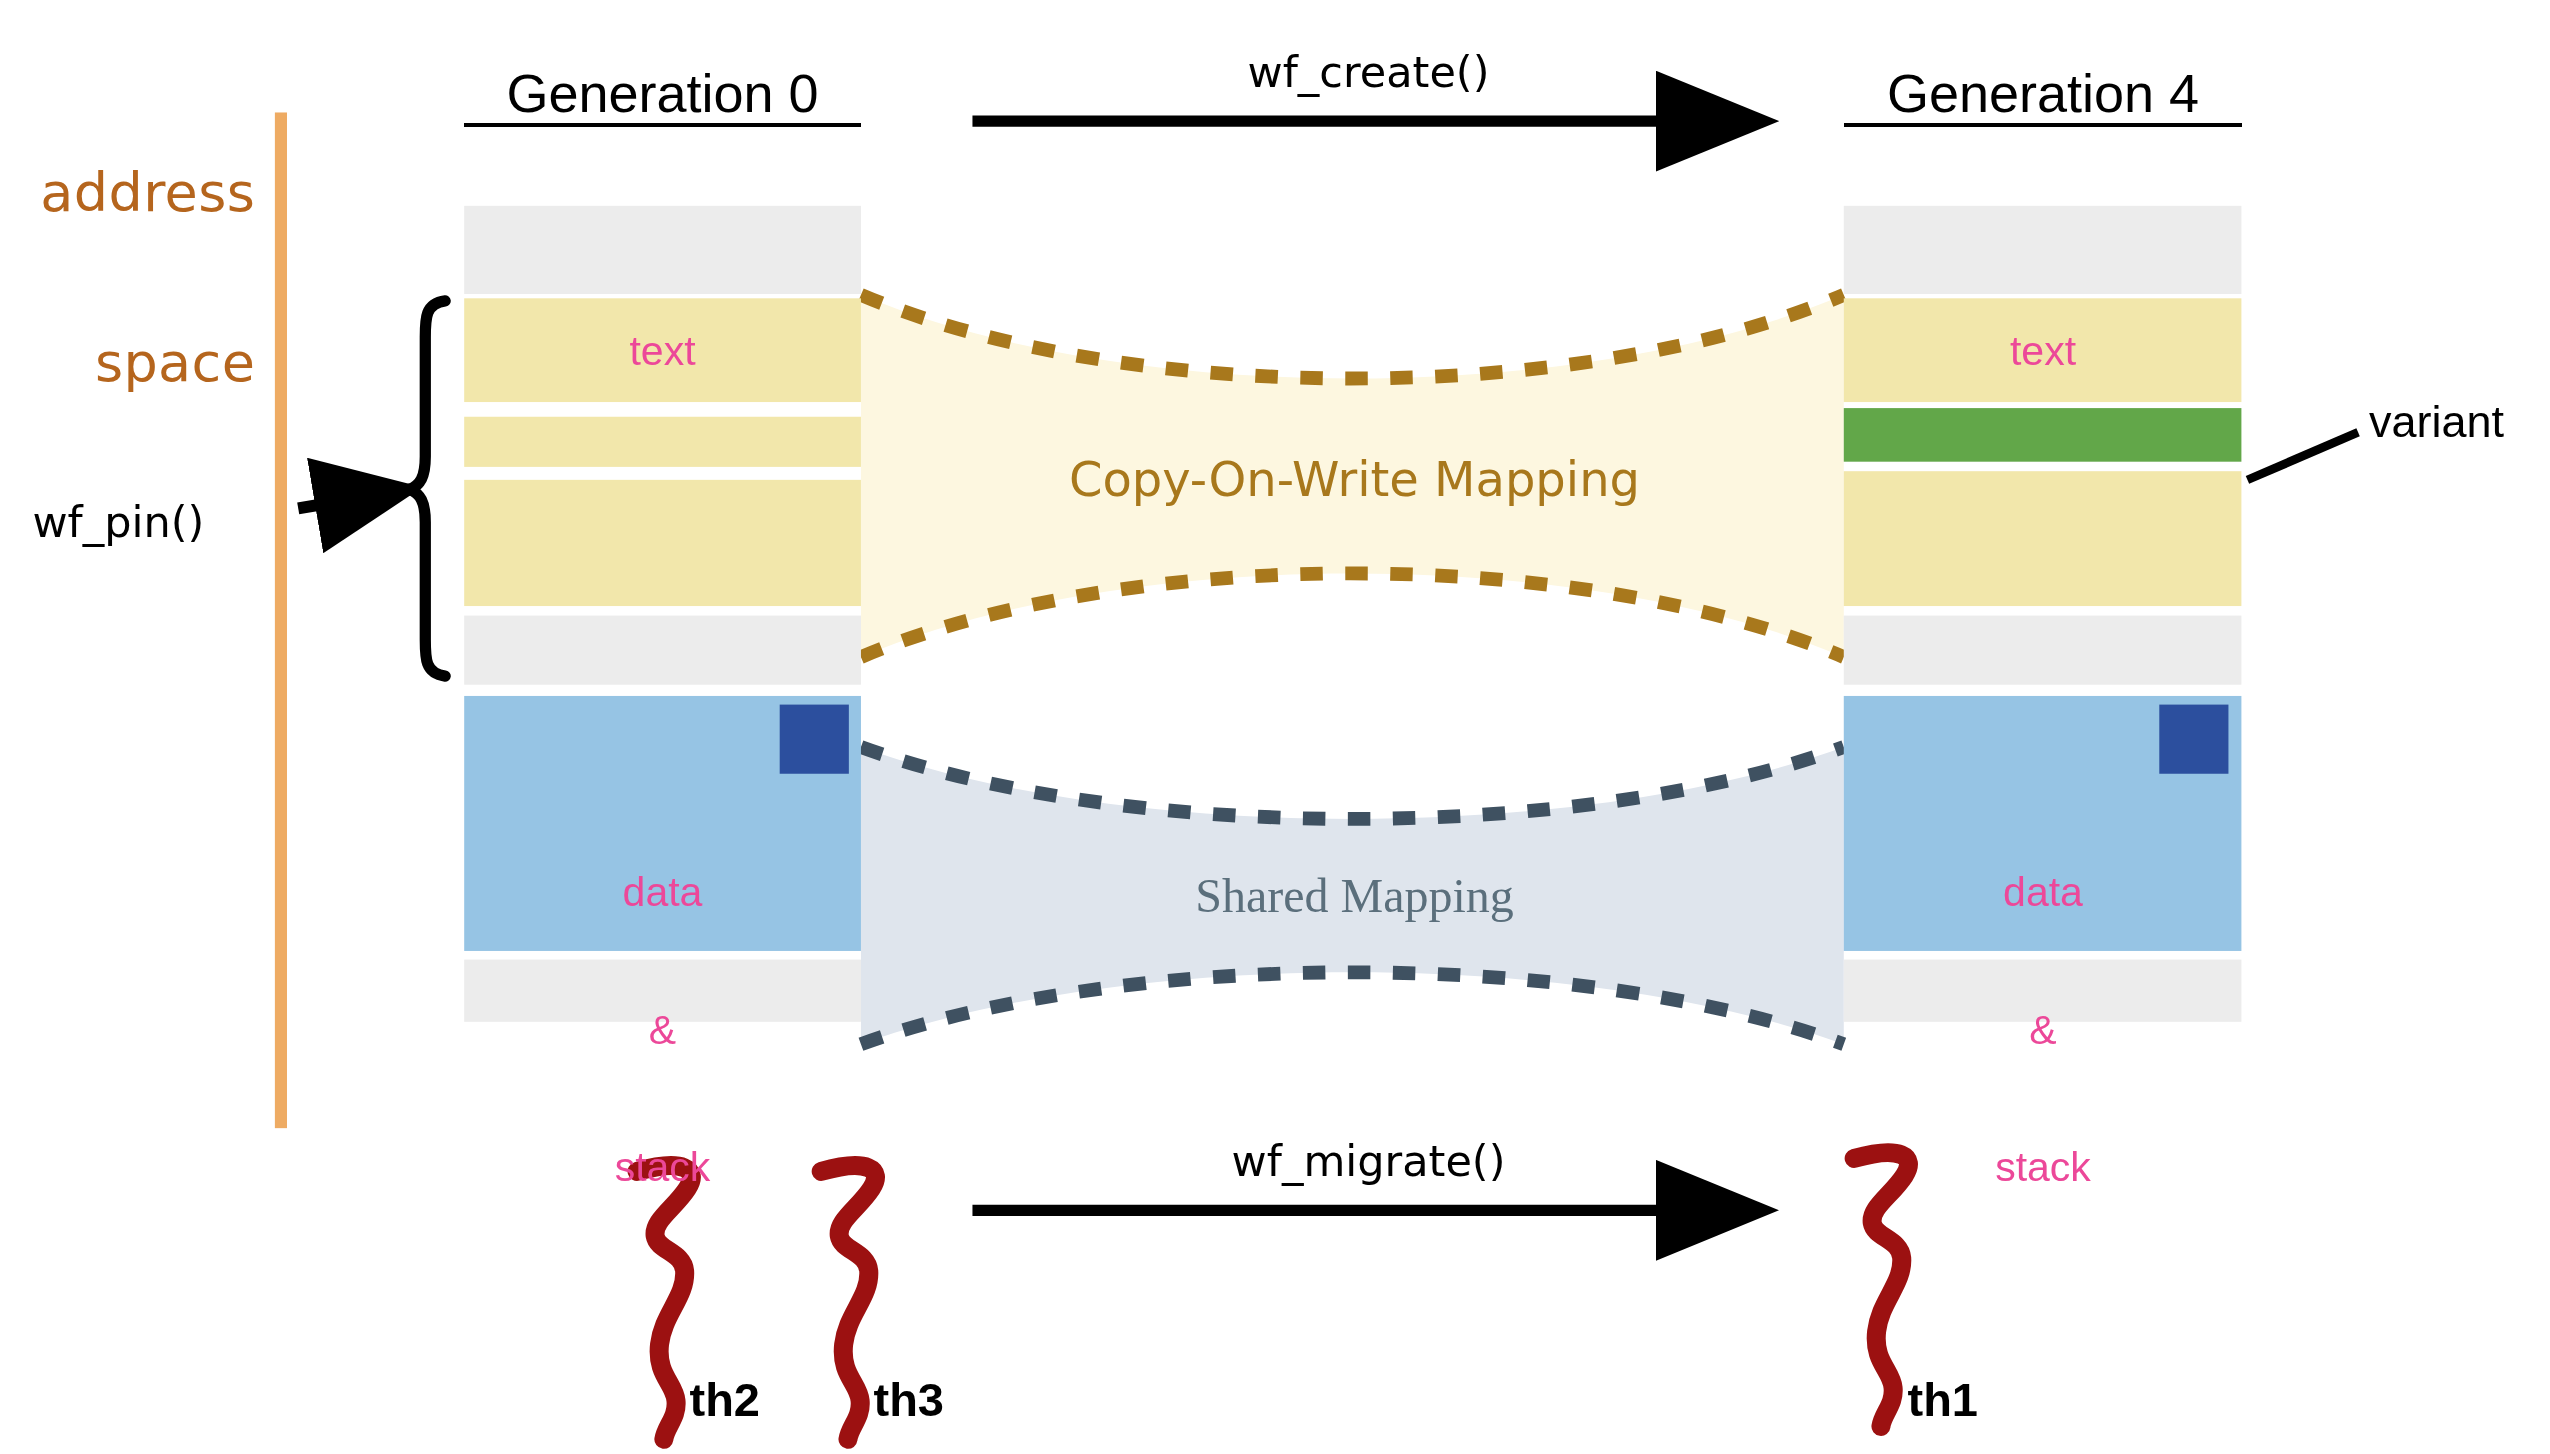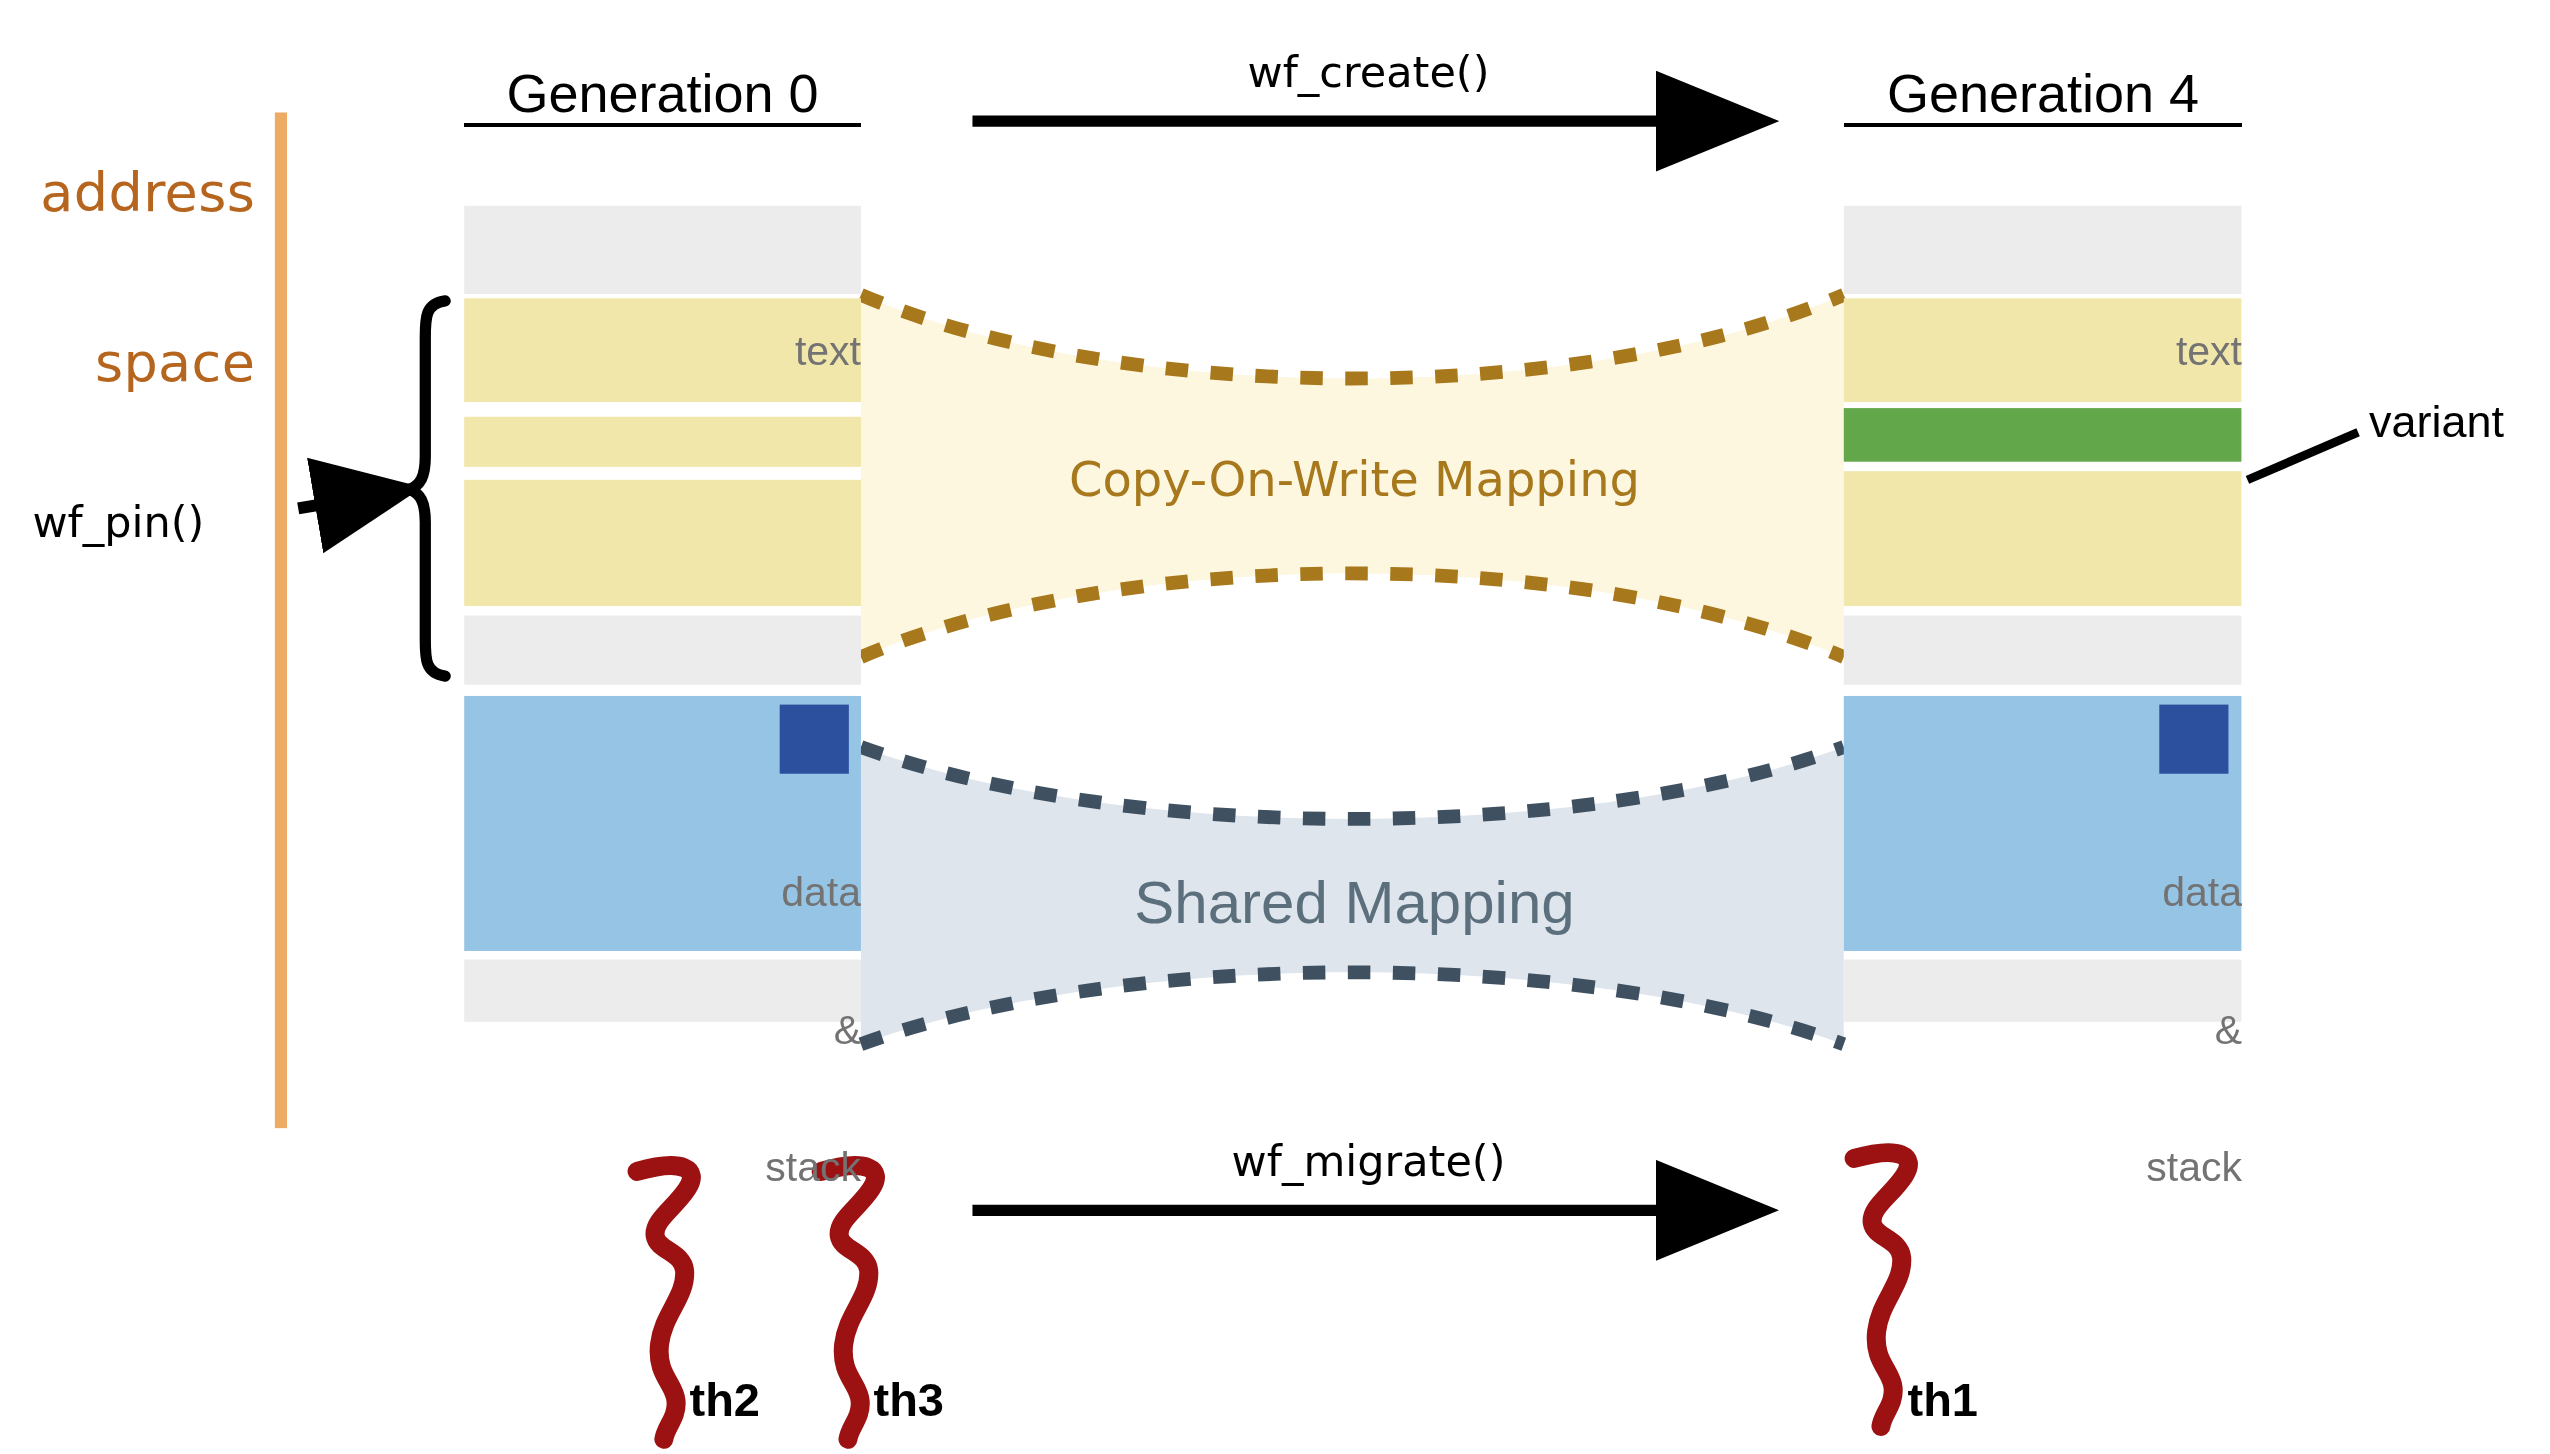--- a/index.html
+++ b/index.html
@@ -47,36 +47,36 @@
     border-bottom: 4.3px solid #000;
     padding-bottom: 1px;
   }
   .api-call {
     color: #000000;
     font-family: "DejaVu Sans", sans-serif;
     font-size: 43px;
     text-align: center;
   }
   .seg-label {
-    color: #737373;
+    color: #ec4899;
     font-family: "Liberation Sans", sans-serif;
     font-size: 41px;
-    text-align: right;
+    text-align: center;
     line-height: 1.12;
   }
   .map-label-cow {
     color: #a8781c;
     font-family: "DejaVu Sans", sans-serif;
     font-size: 48px;
     text-align: center;
   }
   .map-label-shared {
     color: #5b6f7c;
-    font-family: Liberation Sans, sans-serif;
-    font-size: 60px;
+    font-family: Liberation Serif, serif;
+    font-size: 48px;
     text-align: center;
   }
   .variant-label {
     color: #000000;
     font-family: "Liberation Sans", sans-serif;
     font-size: 45px;
     text-align: left;
   }
   .thread-label {
     color: #000000;

